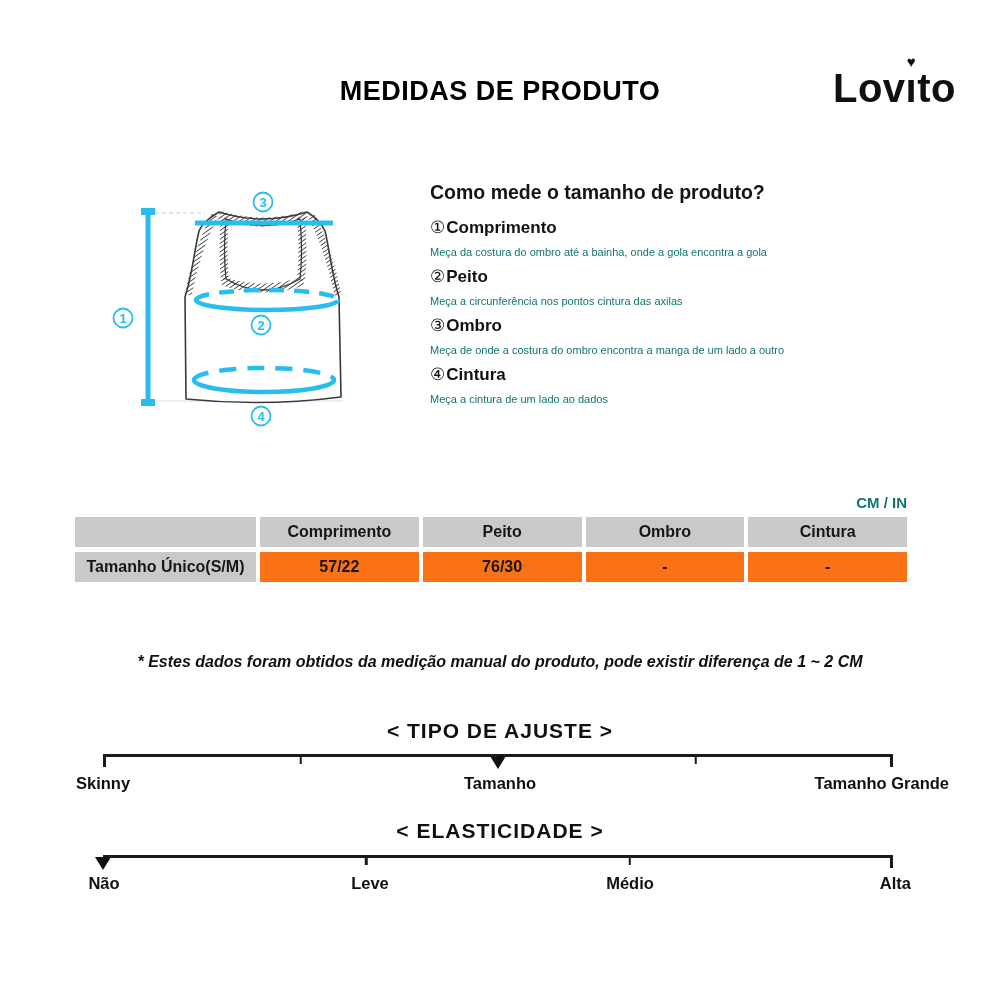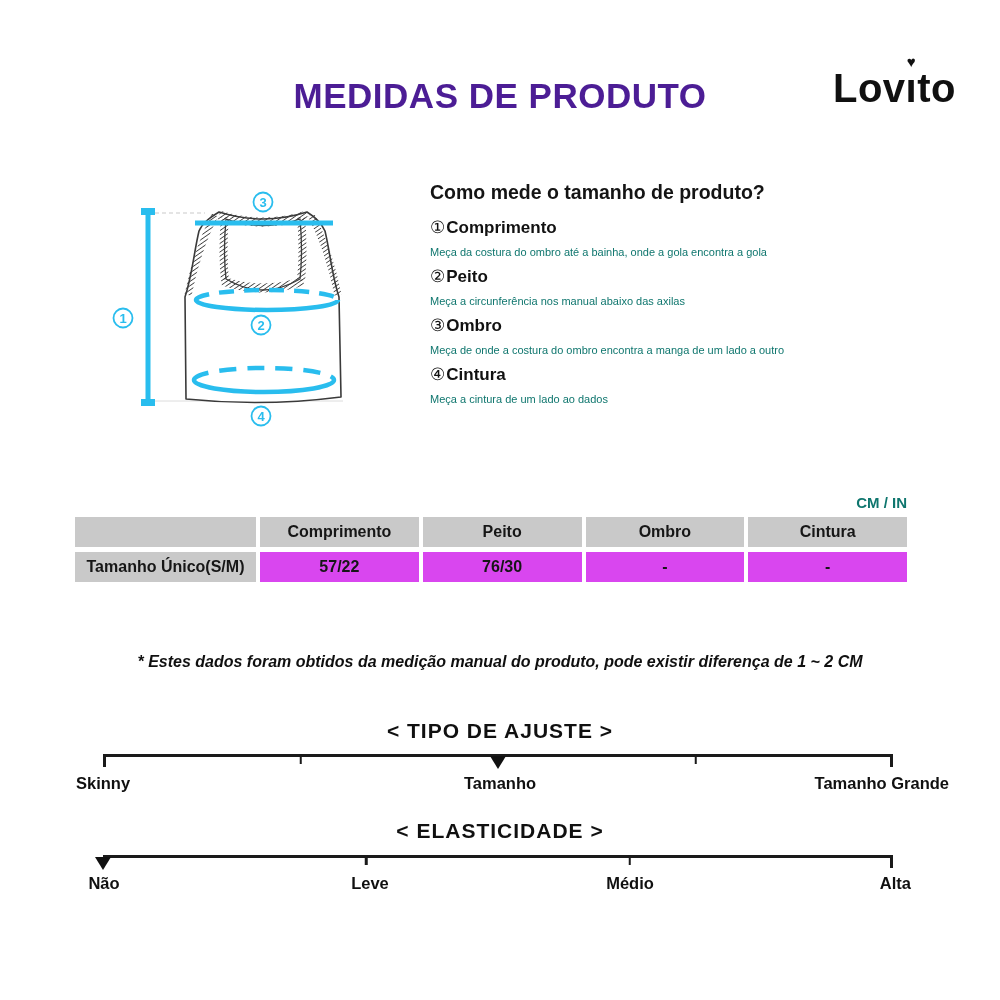--- a/index.html
+++ b/index.html
@@ -2,21 +2,21 @@
 <html><head>
 <meta charset="utf-8">
 <style>
   * { margin:0; padding:0; box-sizing:border-box; }
   html,body { background:#ffffff; }
   body { font-family:"Liberation Sans", sans-serif; color:#1a1a1a; }
   .page { position:relative; width:1000px; height:1000px; background:#fff; overflow:hidden; }
 
   
   .title { position:absolute; left:0; right:0; top:76px; text-align:center;
-           font-size:35px; font-weight:800; letter-spacing:.5px; color:#4c1d95; }
+           font-size:27px; font-weight:800; letter-spacing:.5px; color:#000000; }
   .logo { position:absolute; top:66px; right:44px; font-size:40px; font-weight:800;
           letter-spacing:.5px; color:#101010; }
   .logo .ipos { position:relative; display:inline-block; }
   .logo .heart { position:absolute; left:50%; top:-13px; transform:translateX(-50%);
                  font-size:15px; color:#101010; }
 
   
   .diagram { position:absolute; left:85px; top:175px; width:330px; height:265px; }
 
   
@@ -30,21 +30,21 @@
   
   .unit { position:absolute; left:75px; top:494px; width:832px; text-align:right;
           font-size:15px; font-weight:700; color:#0f766e; }
   .mtable { position:absolute; left:75px; top:517px; width:832px;
             display:grid; grid-template-columns:181px repeat(4,1fr);
             grid-auto-rows:30px; gap:5px 4px; }
   .mtable .cell { display:flex; align-items:center; justify-content:center;
                   font-size:16px; font-weight:700; color:#161616; }
   .mtable .hd { background:#c9c9c9; }
   .mtable .rowlabel { background:#c9c9c9; font-size:16px; }
-  .mtable .val { background:#d946ef; }
+  .mtable .val { background:#f97316; }
 
   
   .footnote { position:absolute; left:0; right:0; top:653px; text-align:center;
               font-size:16px; font-weight:700; color:#101010;font-style:italic; }
 
   
   .scale-heading { position:absolute; left:0; right:0; text-align:center;
                    font-size:21px; font-weight:800; letter-spacing:1px; color:#101010; }
   .fit-heading { top:719px; }
   .ela-heading { top:819px; }
@@ -132,21 +132,21 @@
 
   <section class="guide">
     <h2>Como mede o tamanho de produto?</h2>
 
     <div class="gitem">
       <div class="gname-row"><span class="gnum">①</span><span class="gname">Comprimento</span></div>
       <p class="gdesc">Meça da costura do ombro até a bainha, onde a gola encontra a gola</p>
     </div>
     <div class="gitem">
       <div class="gname-row"><span class="gnum">②</span><span class="gname">Peito</span></div>
-      <p class="gdesc">Meça a circunferência nos manual abaixo das axilas</p>
+      <p class="gdesc">Meça a circunferência nos pontos cintura das axilas</p>
     </div>
     <div class="gitem">
       <div class="gname-row"><span class="gnum">③</span><span class="gname">Ombro</span></div>
       <p class="gdesc">Meça de onde a costura do ombro encontra a manga de um lado a outro</p>
     </div>
     <div class="gitem">
       <div class="gname-row"><span class="gnum">④</span><span class="gname">Cintura</span></div>
       <p class="gdesc">Meça a cintura de um lado ao dados</p>
     </div>
   </section>

